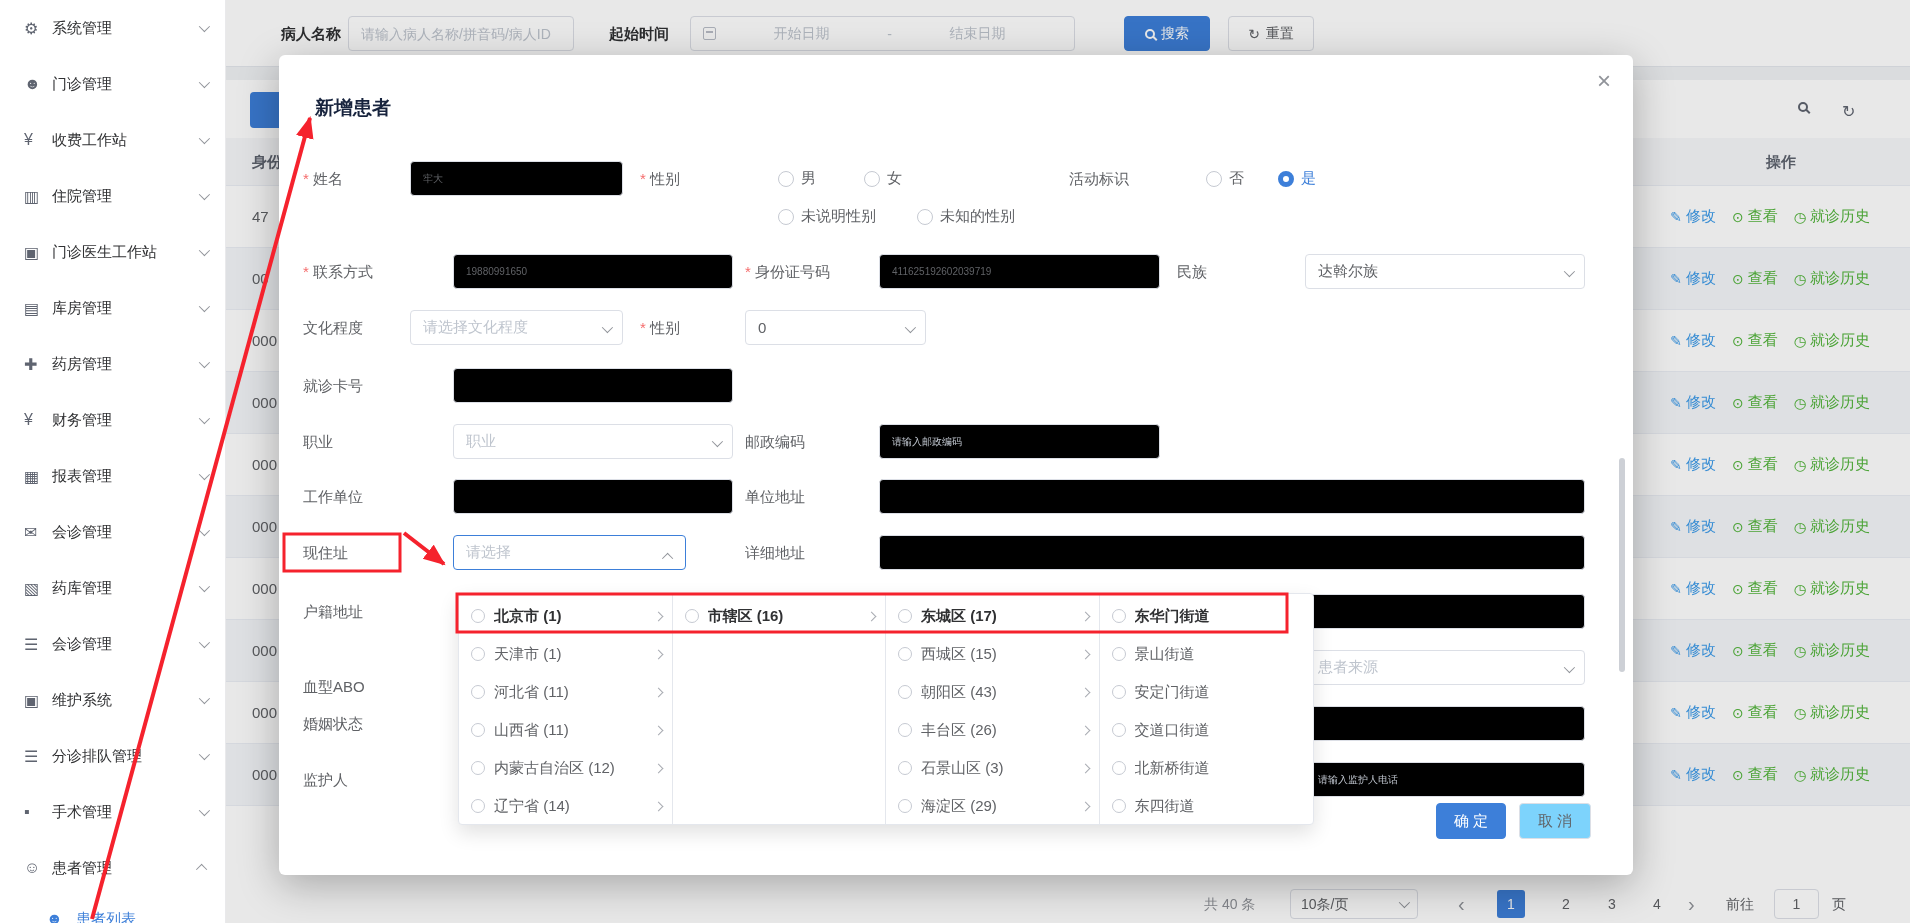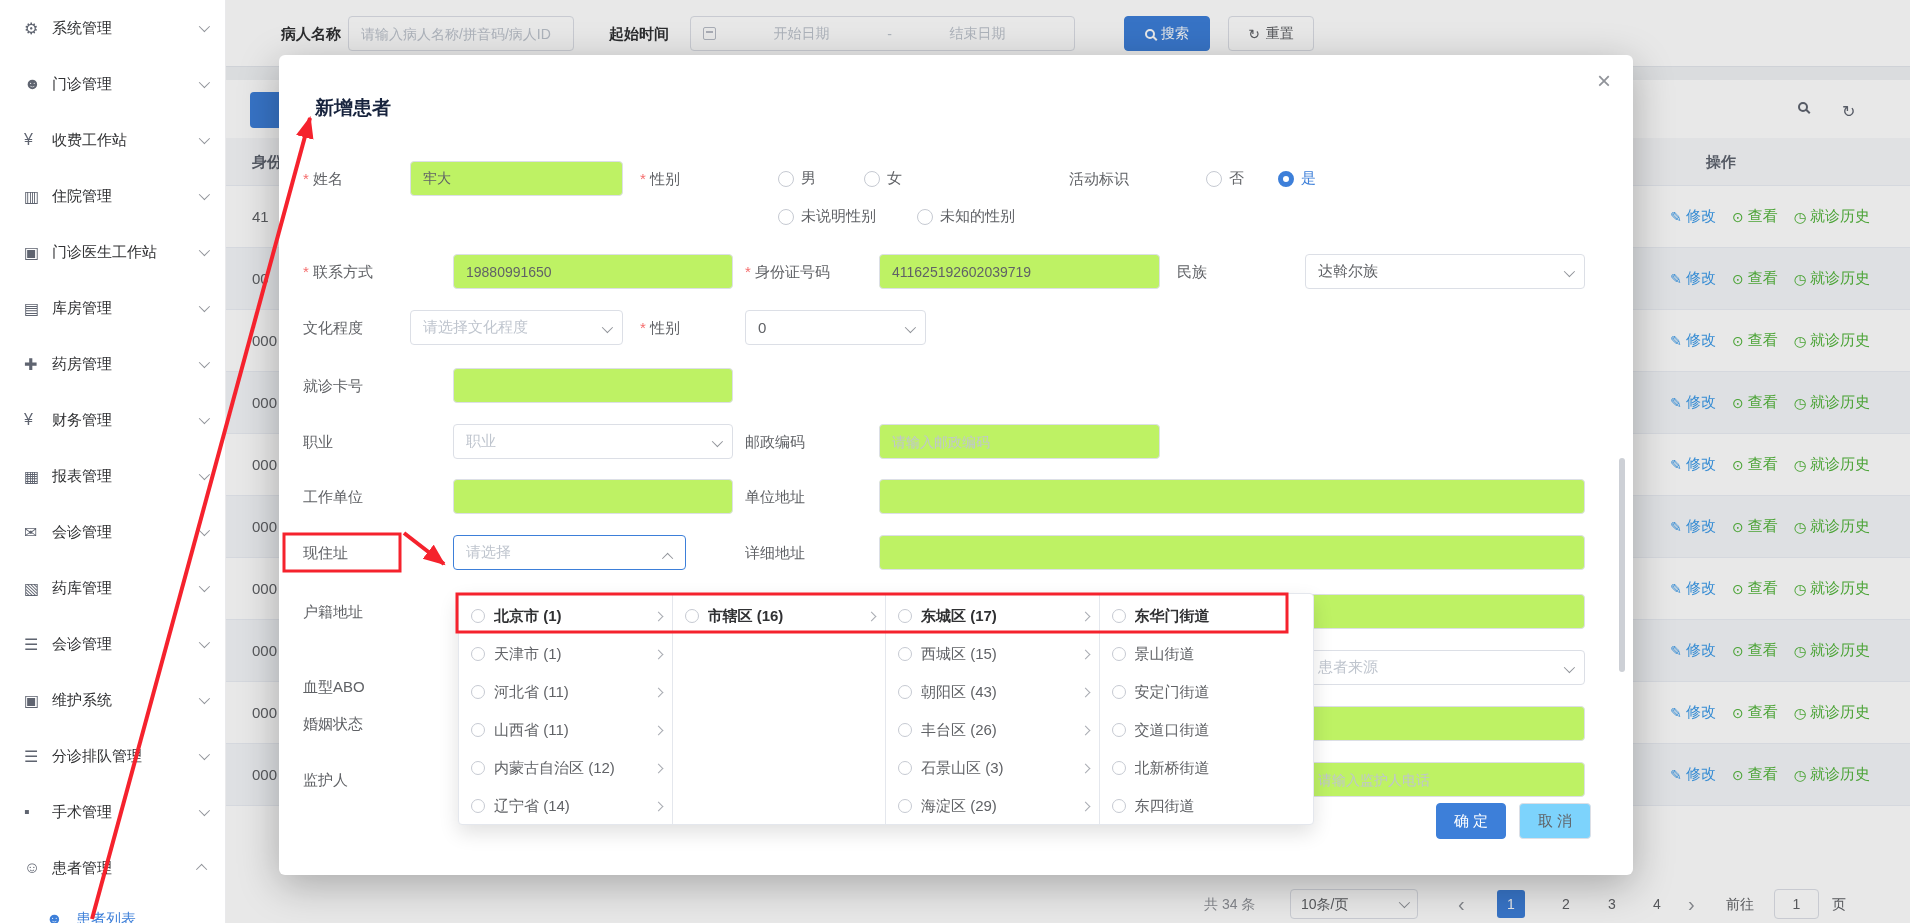--- a/index.html
+++ b/index.html
@@ -35,21 +35,21 @@
   .i-search{position:relative;width:10px;height:10px;border:2px solid currentColor;border-radius:50%;display:inline-block}
   .i-search::after{content:"";position:absolute;width:2px;height:5px;background:currentColor;right:-3px;bottom:-4px;transform:rotate(-45deg)}
 
   .table-card{position:absolute;left:0;top:80px;right:0;bottom:0;background:#fff}
   .tc-toolbar{position:relative;height:58px}
   .add-btn{position:absolute;left:24px;top:12px;width:96px;height:36px;background:#3d7fd9;border-radius:4px;cursor:pointer}
   .tool-ic{position:absolute;top:22px;color:#5f6470;font-size:16px;cursor:pointer}
   .thead{position:relative;height:48px;background:#f7f8fa;border-bottom:1px solid #ebeef5;font-weight:700;color:#5f6470;font-size:15px}
   .thead .tid{line-height:48px}
   .tid{position:absolute;left:26px;color:#606266;font-size:15px;white-space:nowrap}
-  .ops-h{position:absolute;left:1480px;width:90px;text-align:left;line-height:48px}
+  .ops-h{position:absolute;left:1480px;width:90px;text-align:right;line-height:48px}
   .trow{position:relative;height:62px;border-bottom:1px solid #ebeef5}
   .trow:nth-child(even){background:#f5f7fa}
   .trow .tid{line-height:62px}
   .ops{position:absolute;right:40px;top:0;height:100%;display:flex;align-items:center;gap:16px}
   .lnk{display:flex;align-items:center;gap:4px;font-size:15px;cursor:pointer;white-space:nowrap}
   .lnk.blue{color:#3d9be9}
   .lnk.green{color:#53b43c}
   .lnk .ic{font-size:14px}
 
   .pagen{position:absolute;left:0;right:0;top:885px;height:38px;font-size:14px;color:#606266;z-index:1}
@@ -59,21 +59,21 @@
   .pnum{position:absolute;top:5px;width:28px;height:28px;line-height:28px;text-align:center;border-radius:3px;cursor:pointer;color:#606266}
   .pnum.active{background:#3d7fd9;color:#fff}
   .goto-input{position:absolute;left:1548px;top:4px;width:45px;height:30px;border:1px solid #dcdfe6;border-radius:4px;text-align:center;font-size:14px;color:#606266;background:#fff}
 
   
   .modal{position:absolute;left:279px;top:55px;width:1354px;height:820px;background:#fff;border-radius:6px;box-shadow:0 10px 40px rgba(0,0,0,.28);z-index:10}
   .m-title{position:absolute;left:36px;top:40px;font-size:19px;font-weight:700;color:#17233d}
   .m-close{position:absolute;right:22px;top:12px;font-size:24px;color:#909399;cursor:pointer}
   .fl{position:absolute;height:35px;line-height:35px;font-size:15px;color:#606266;white-space:nowrap}
   .req::before{content:"* ";color:#f56c6c}
-  .inp{position:absolute;height:35px;border:1px solid #dcdfe6;border-radius:4px;background:#bef264;font-size:14px;color:#606266;padding:0 12px}
+  .inp{position:absolute;height:35px;border:1px solid #dcdfe6;border-radius:4px;background:#000000;font-size:10px;color:#606266;padding:0 12px}
   .inp::placeholder{color:#bfc5ce}
   .sel{position:absolute;height:35px;border:1px solid #dcdfe6;border-radius:4px;background:#fff;font-size:15px;color:#606266;display:flex;align-items:center;padding:0 30px 0 12px;cursor:pointer}
   .sel .ph{color:#bfc5ce}
   .sel .sel-chev{position:absolute;right:12px;top:14px}
   .sel.focused{border-color:#3d7fd9}
   .radio-item{position:absolute;height:35px;display:flex;align-items:center;gap:7px;font-size:15px;color:#606266;cursor:pointer;white-space:nowrap}
   .rdo{width:16px;height:16px;border:1px solid #c6cad2;border-radius:50%;background:#fff;flex:none}
   .radio-item.checked .rdo{border:5px solid #3d7fd9}
   .radio-item.checked{color:#3d7fd9}
   .m-btn{position:absolute;top:748px;height:36px;border-radius:4px;font-size:15px;text-align:center;line-height:34px;cursor:pointer}
@@ -213,21 +213,21 @@
         <div class="add-btn"></div>
         <span class="tool-ic i-search" style="left:1572px;border-color:#5f6470"></span>
         <span class="tool-ic" style="left:1616px">↻</span>
       </div>
       <div class="thead">
         <span class="tid" style="font-weight:700;color:#5f6470">身份</span>
         <span class="ops-h">操作</span>
       </div>
       <div class="tbody">
         <div class="trow">
-            <span class="tid">41</span>
+            <span class="tid">47</span>
             <span class="ops">
               <a class="lnk blue">
                 <span class="ic">✎</span>
                 <span>修改</span>
               </a>
               <a class="lnk green">
                 <span class="ic">⊙</span>
                 <span>查看</span>
               </a>
               <a class="lnk green">
@@ -386,21 +386,21 @@
               <a class="lnk green">
                 <span class="ic">◷</span>
                 <span>就诊历史</span>
               </a>
             </span>
           </div>
       </div>
     </div>
 
     <div class="pagen">
-      <span class="pg" style="left:978px;color:#909399">共 34 条</span>
+      <span class="pg" style="left:978px;color:#909399">共 40 条</span>
       <div class="psize">
           <span>10条/页</span>
           <span class="chev down"></span>
         </div>
       <span class="parrow" style="left:1232px">‹</span>
       <span class="pnum active" style="left:1271px">1</span>
       <span class="pnum" style="left:1326px">2</span>
       <span class="pnum" style="left:1372px">3</span>
       <span class="pnum" style="left:1417px">4</span>
       <span class="parrow" style="left:1462px">›</span>

